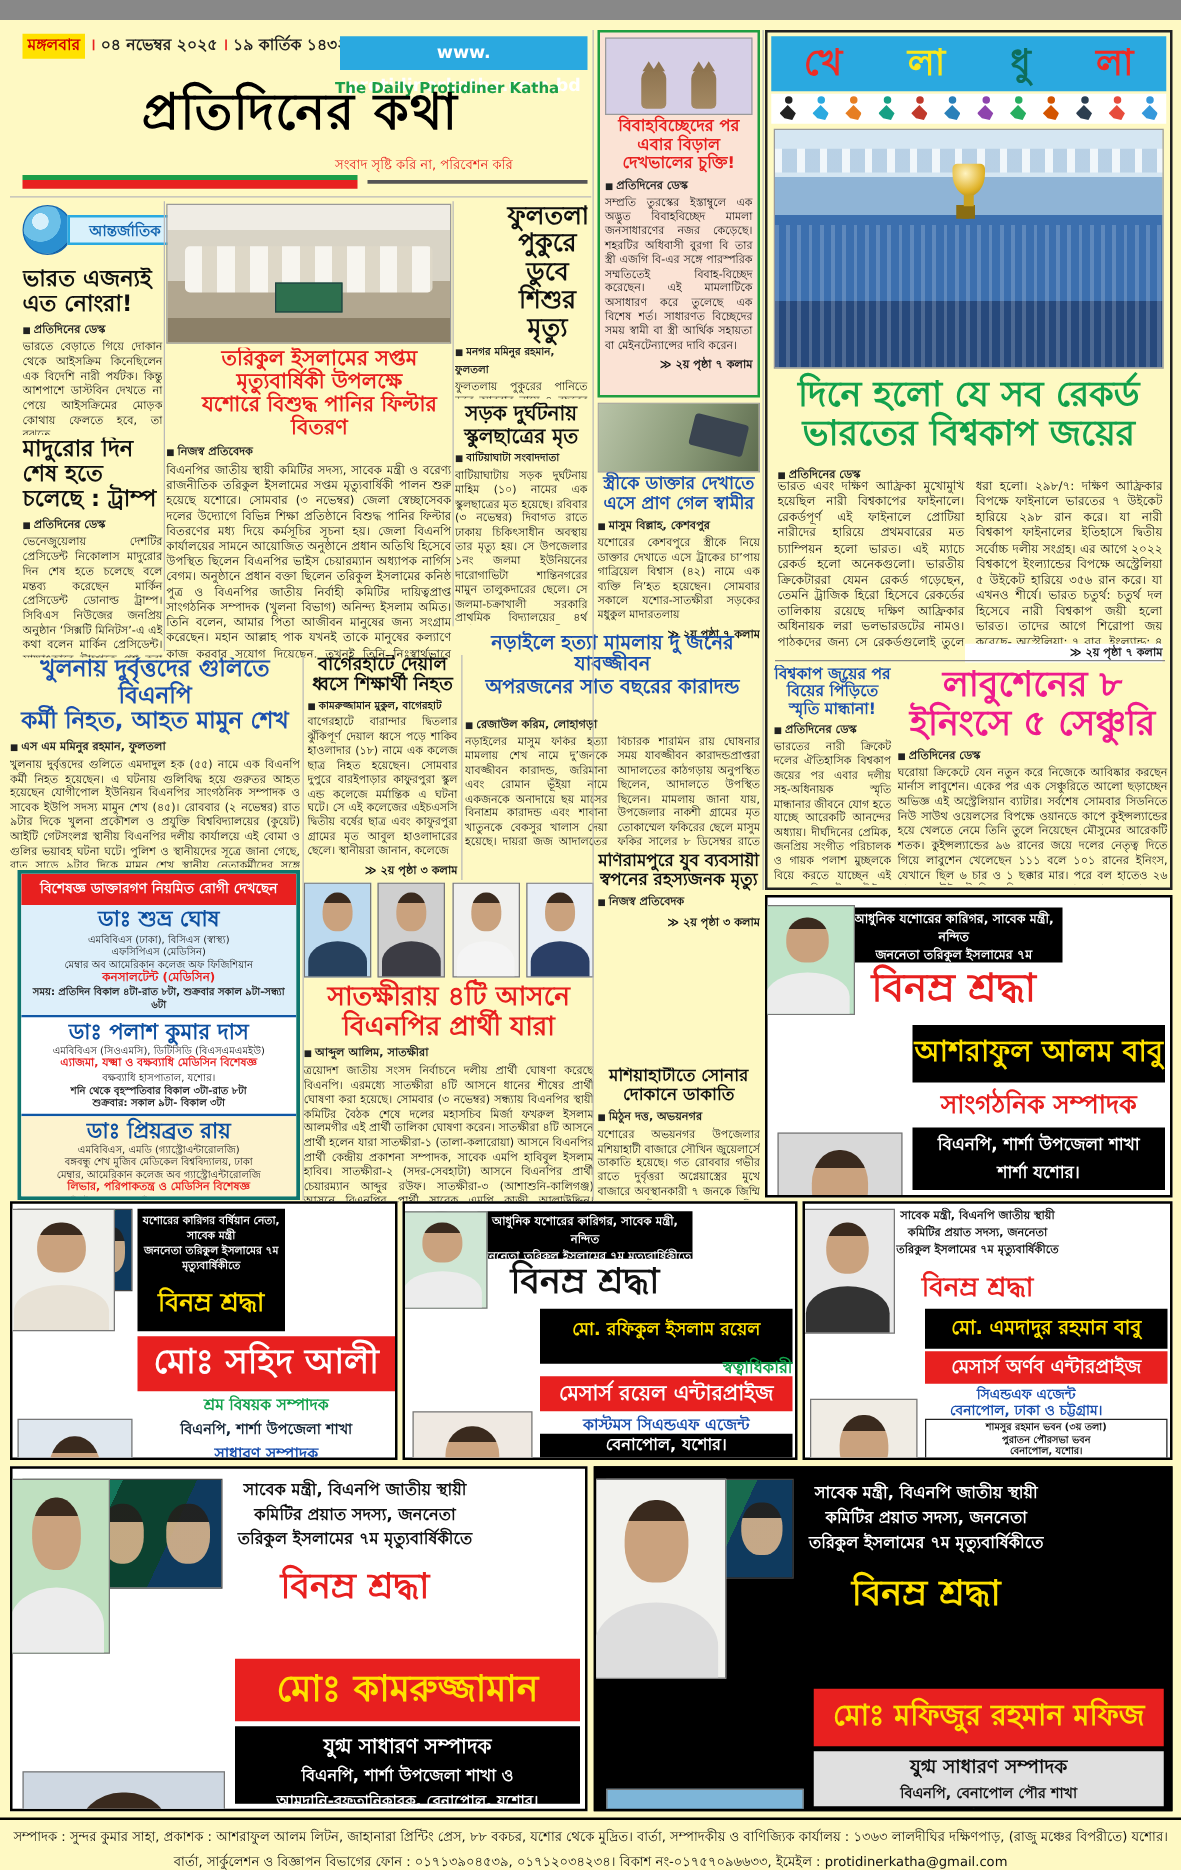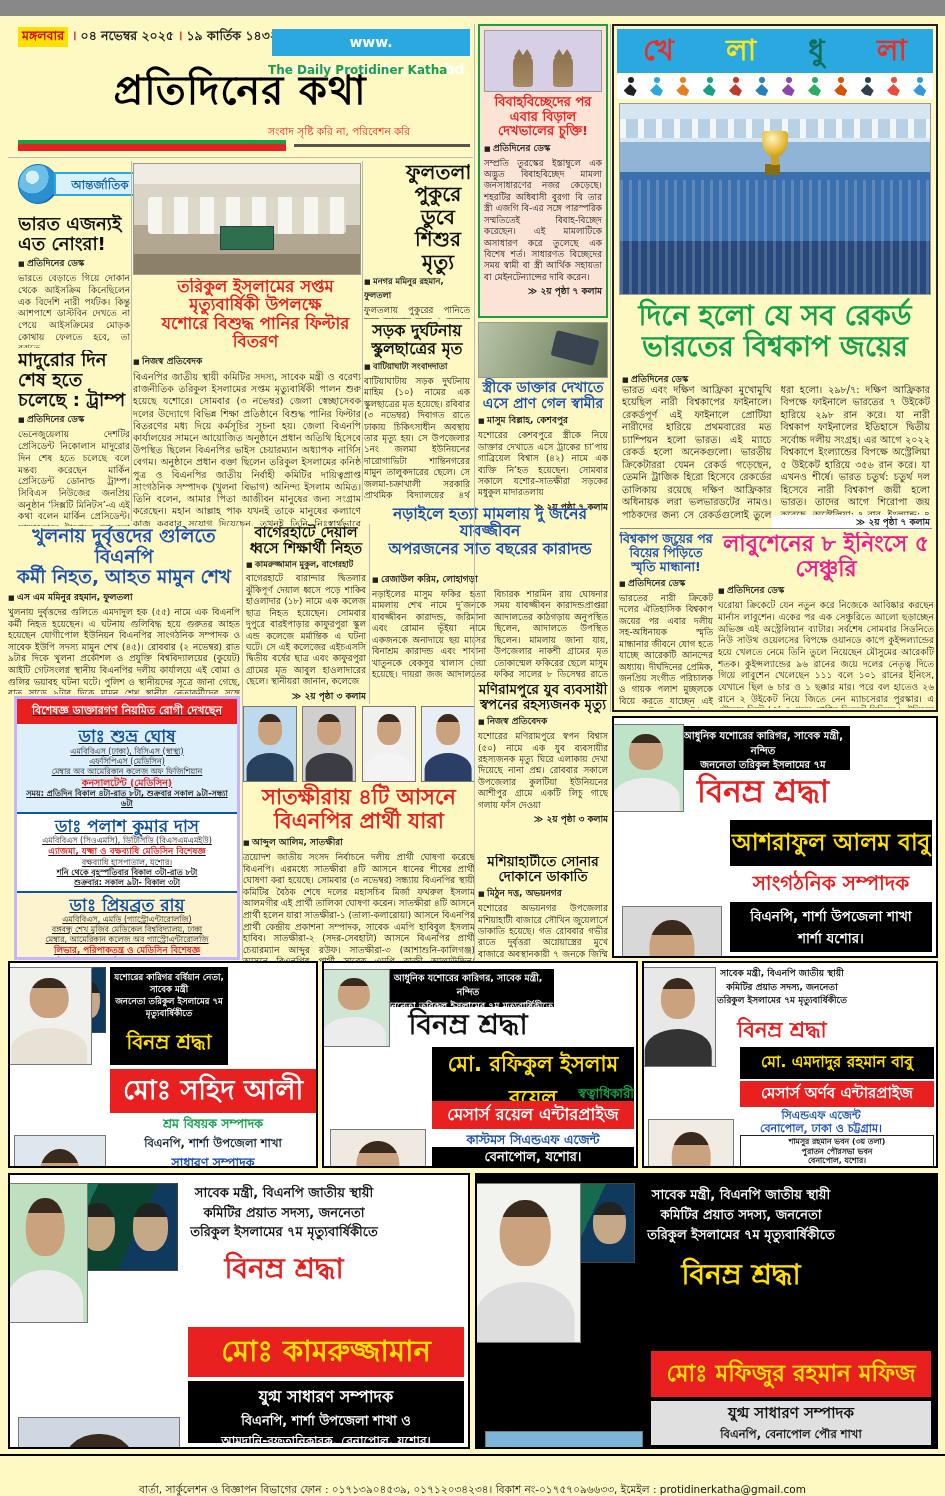--- a/index.html
+++ b/index.html
@@ -103,21 +103,21 @@
     <div class="cont abs" style="left:158px;top:488px;width:158px;background:#fff;">≫ ২য় পৃষ্ঠা ৭ কলাম</div>
     <div class="hline" style="left:6px;top:502px;width:312px;background:#888;"></div>
 
     <div class="abs" style="left:5px;top:506px;width:94px;height:176px;overflow:hidden;">
       <div class="hl c-blue" style="font-size:12.5px;">বিশ্বকাপ জয়ের পর বিয়ের পিঁড়িতে স্মৃতি মান্ধানা!</div>
       <div class="byline">প্রতিদিনের ডেস্ক</div>
       <div class="btxt" style="font-size:8.8px;">ভারতের নারী ক্রিকেট দলের ঐতিহাসিক বিশ্বকাপ জয়ের পর এবার দলীয় সহ-অধিনায়ক স্মৃতি মান্ধানার জীবনে যোগ হতে যাচ্ছে আরেকটি আনন্দের অধ্যায়। দীর্ঘদিনের প্রেমিক, জনপ্রিয় সংগীত পরিচালক ও গায়ক পলাশ মুচ্ছলকে বিয়ে করতে যাচ্ছেন এই তারকা ক্রিকেটার। টাইমস অব ইন্ডিয়ার প্রতিবেদন অনুযায়ী, স্মৃতি ও পলাশের বিয়ে অনুষ্ঠিত হবে ২০ নভেম্বর ২০২৫, মহারাষ্ট্রের সাংলিতে। স্মৃতির কাছে জায়গাটি বিশেষ আবেগের,</div>
 
     </div>
     <div class="abs" style="left:104px;top:506px;width:216px;height:176px;overflow:hidden;">
-      <div class="hl c-pink" style="font-size:22px;">লাবুশেনের ৮ ইনিংসে ৫ সেঞ্চুরি</div>
+      <div class="hl c-pink" style="font-size:28px;">লাবুশেনের ৮ ইনিংসে ৫ সেঞ্চুরি</div>
       <div class="byline">প্রতিদিনের ডেস্ক</div>
       <div class="btxt" style="font-size:9px;">ঘরোয়া ক্রিকেটে যেন নতুন করে নিজেকে আবিষ্কার করছেন মার্নাস লাবুশেন। একের পর এক সেঞ্চুরিতে আলো ছড়াচ্ছেন অভিজ্ঞ এই অস্ট্রেলিয়ান ব্যাটার। সর্বশেষ সোমবার সিডনিতে নিউ সাউথ ওয়েলসের বিপক্ষে ওয়ানডে কাপে কুইন্সল্যান্ডের হয়ে খেলতে নেমে তিনি তুলে নিয়েছেন মৌসুমের আরেকটি শতক। কুইন্সল্যান্ডের ৯৬ রানের জয়ে দলের নেতৃত্ব দিতে গিয়ে লাবুশেন খেলেছেন ১১১ বলে ১০১ রানের ইনিংস, যেখানে ছিল ৬ চার ও ১ ছক্কার মার। পরে বল হাতেও ২৬ রানে ২ উইকেট নিয়ে জিতে নেন ম্যাচসেরার পুরস্কার। এ মৌসুমে লিস্ট ‘এ’ ও প্রথম শ্রেণির ক্রিকেট মিলিয়ে ৮ ইনিংসে এটি লাবুশেনের পঞ্চম শতক। ওয়ানডে কাপে তিনটি ও শেফিল্ড শিল্ডে দুটি সেঞ্চুরি করে দারুণ ছন্দে আছেন তিনি। মৌসুমের শুরুতে ভিক্টোরিয়ার বিপক্ষে করেন ১৩০ রান, এরপর তাসমানিয়ার বিপক্ষে ১০৫। শেফিল্ড শিল্ডে তাসমানিয়ার বিপক্ষে ১৬০ ও সাউথ অস্ট্রেলিয়ার</div>
 
     </div>
   </div>
 
   <div class="abs" style="left:18px;top:148px;width:112px;height:48px;">
     <div class="globe abs" style="left:0;top:0;width:40px;height:40px;"></div>
     <div class="badgebox abs" style="left:36px;top:8px;width:92px;height:24px;font-size:12px;line-height:22px;">আন্তর্জাতিক</div>
   </div>
@@ -204,21 +204,20 @@
     </div>
   </div>
   <div class="abs" style="left:372px;top:554px;width:236px;height:110px;overflow:hidden;">
     <div class="byline">রেজাউল করিম, লোহাগড়া</div>
     <div class="btxt" style="font-size:8.8px;column-count:2;column-gap:8px;height:92px;overflow:hidden;">নড়াইলের মাসুম ফকির হত্যা মামলায় শেখ নামে দু’জনকে যাবজ্জীবন কারাদন্ড, জরিমানা এবং রোমান ভূঁইয়া নামে একজনকে অনাদায়ে ছয় মাসের বিনাশ্রম কারাদন্ড এবং শাবানা খাতুনকে বেকসুর খালাস দেয়া হয়েছে। দায়রা জজ আদালতের বিচারক শারমিন রায় ঘোষনার সময় যাবজ্জীবন কারাদন্ডপ্রাপ্তরা আদালতের কাঠগড়ায় অনুপস্থিত ছিলেন, আদালতে উপস্থিত ছিলেন। মামলায় জানা যায়, উপজেলার নাকশী গ্রামের মৃত তোকাম্মেল ফকিরের ছেলে মাসুম ফকির সালের ৮ ডিসেম্বর রাতে বাড়িতে ফিরে না আসায় খোঁজাখুঁজি করে তার সন্ধান</div>
   </div>
 
   <div class="abs" style="left:478px;top:666px;width:130px;height:170px;overflow:hidden;">
     <div class="hl c-black" style="font-size:13.5px;">মণিরামপুরে যুব ব্যবসায়ী স্বপনের রহস্যজনক মৃত্যু</div>
     <div class="byline">নিজস্ব প্রতিবেদক</div>
-    <div class="btxt" style="font-size:8.8px;">যশোরের মণিরামপুরে স্বপন বিশ্বাস (৫০) নামে এক যুব ব্যবসায়ীর রহস্যজনক মৃত্যু ঘিরে এলাকায় দেখা দিয়েছে নানা প্রশ্ন। রোববার সকালে উপজেলার কুলটিয়া ইউনিয়নের আশীপুর গ্রামে একটি লিচু গাছে গলায় ফাঁস দেওয়া</div>
     <div class="cont">≫ ২য় পৃষ্ঠা ৩ কলাম</div>
   </div>
   <div class="abs" style="left:478px;top:838px;width:130px;height:106px;overflow:hidden;">
     <div class="hl c-black" style="font-size:13.5px;">মশিয়াহাটীতে সোনার দোকানে ডাকাতি</div>
     <div class="byline">মিঠুন দত্ত, অভয়নগর</div>
     <div class="btxt" style="font-size:8.8px;">যশোরের অভয়নগর উপজেলার মশিয়াহাটী বাজারে সৌখিন জুয়েলার্সে ডাকাতি হয়েছে। গত রোববার গভীর রাতে দুর্বৃত্তরা অগ্নেয়াস্ত্রের মুখে বাজারে অবস্থানকারী ৭ জনকে জিম্মি করে নগদ টাকাসহ প্রায় ৪ লক্ষাধিক টাকার মালামাল লুটের ঘটনা ঘটেছে। অভয়নগর</div>
 
   </div>
 
   <div class="abs" style="left:243px;top:690px;width:232px;height:256px;overflow:hidden;">
@@ -229,21 +228,21 @@
       <div class="portrait" style="width:54px;height:76px;--bg:#e8eef5;--cloth:#2b3f66;"></div>
     </div>
     <div class="hl c-red" style="font-size:21px;margin-top:4px;">
       <div>সাতক্ষীরায় ৪টি আসনে</div>
       <div>বিএনপির প্রার্থী যারা</div>
     </div>
     <div class="byline">আব্দুল আলিম, সাতক্ষীরা</div>
     <div class="btxt" style="font-size:8.9px;">ত্রয়োদশ জাতীয় সংসদ নির্বাচনে দলীয় প্রার্থী ঘোষণা করেছে বিএনপি। এরমধ্যে সাতক্ষীরা ৪টি আসনে ধানের শীষের প্রার্থী ঘোষণা করা হয়েছে। সোমবার (৩ নভেম্বর) সন্ধ্যায় বিএনপির স্থায়ী কমিটির বৈঠক শেষে দলের মহাসচিব মির্জা ফখরুল ইসলাম আলমগীর এই প্রার্থী তালিকা ঘোষণা করেন। সাতক্ষীরা ৪টি আসনে প্রার্থী হলেন যারা সাতক্ষীরা-১ (তালা-কলারোয়া) আসনে বিএনপির প্রার্থী কেন্দ্রীয় প্রকাশনা সম্পাদক, সাবেক এমপি হাবিবুল ইসলাম হাবিব। সাতক্ষীরা-২ (সদর-সেবহাটা) আসনে বিএনপির প্রার্থী চেয়ারম্যান আব্দুর রউফ। সাতক্ষীরা-৩ (আশাশুনি-কালিগঞ্জ) আসনে বিএনপির প্রার্থী সাবেক এমপি কাজী আলাউদ্দিন। সাতক্ষীরা-৪ (শ্যামনগর) আসনে জেলা বিএনপির যুগ্ম আহ্বায়ক মনিরুজ্জামান মনির।</div>
   </div>
 
-  <div class="abs" style="left:14px;top:680px;width:226px;height:264px;border:3px solid #c4b5fd;background:#fff;overflow:hidden;text-decoration:underline;">
+  <div class="abs" style="left:14px;top:680px;width:226px;height:264px;border:3px solid #0f766e;background:#fff;overflow:hidden;">
     <div style="background:#e8201f;color:#fff;font-weight:bold;font-size:11px;text-align:center;padding:3px 0;">বিশেষজ্ঞ ডাক্তারগণ নিয়মিত রোগী দেখছেন</div>
     <div class="doc-sec" style="background:#ddeffa;">
       <div class="doc-name">ডাঃ শুভ্র ঘোষ</div>
       <div class="doc-line">এমবিবিএস (ঢাকা), বিসিএস (স্বাস্থ্য)</div>
       <div class="doc-line">এফসিপিএস (মেডিসিন)</div>
       <div class="doc-line">মেম্বার অব আমেরিকান কলেজ অফ ফিজিশিয়ান</div>
       <div class="doc-hl">কনসালটেন্ট (মেডিসিন)</div>
       <div class="doc-line" style="font-weight:bold;">সময়: প্রতিদিন বিকাল ৪টা-রাত ৮টা, শুক্রবার সকাল ৯টা-সন্ধ্যা ৬টা</div>
     </div>
     <div class="doc-sec" style="background:#fff;">
@@ -317,21 +316,21 @@
         <i></i>
         <i></i>
       </div>
     <div class="bb abs" style="left:58px;top:6px;width:172px;height:38px;font-size:9.3px;font-weight:bold;line-height:1.5;padding-top:2px;">
       <div>আধুনিক যশোরের কারিগর, সাবেক মন্ত্রী, নন্দিত</div>
       <div>জননেতা তরিকুল ইসলামের ৭ম মৃত্যুবার্ষিকীতে</div>
     </div>
     <div class="portrait abs" style="right:6px;top:6px;width:72px;height:78px;--bg:#cfe6d4;--cloth:#ececec;"></div>
     <div class="hl abs" style="left:58px;top:46px;width:172px;font-size:28px;color:#111;">বিনম্র শ্রদ্ধা</div>
     <div class="portrait abs" style="left:6px;top:88px;width:96px;height:114px;--bg:#efe9e2;--cloth:#c0392b;"></div>
-    <div class="bb abs" style="left:108px;top:84px;width:202px;height:54px;line-height:34px;font-size:21px;font-weight:bold;">
+    <div class="bb abs" style="left:108px;top:84px;width:202px;height:44px;line-height:34px;font-size:14px;font-weight:bold;">
       <span class="yt">মো. রফিকুল ইসলাম রয়েল</span>
     </div>
     <div class="abs" style="left:108px;top:121px;width:202px;text-align:right;color:#12a14b;font-weight:bold;font-size:13px;">স্বত্বাধিকারী</div>
     <div class="rb abs" style="left:108px;top:138px;width:202px;height:28px;line-height:27px;font-size:16.5px;font-weight:bold;color:#fff;">মেসার্স রয়েল এন্টারপ্রাইজ</div>
     <div class="abs" style="left:108px;top:168px;width:202px;text-align:center;color:#1b4fae;font-weight:bold;font-size:12.5px;">কাস্টমস সিএন্ডএফ এজেন্ট</div>
     <div class="bb abs" style="left:108px;top:184px;width:202px;height:20px;line-height:19px;font-size:13px;font-weight:bold;">বেনাপোল, যশোর।</div>
   </div>
 
   <div class="ad" style="left:642px;top:945px;width:296px;height:207px;">
     <div class="montage" style="position:absolute;left:6px;top:6px;width:54px;height:40px;border-radius:50%;background:linear-gradient(120deg,#7a1010 0 45%,#0c5a32 45%);">
@@ -404,20 +403,21 @@
       <span class="yt">মোঃ মফিজুর রহমান মফিজ</span>
     </div>
     <div class="abs" style="left:174px;top:226px;width:280px;height:44px;background:#e0e0e0;color:#111;text-align:center;">
       <div style="font-size:15px;font-weight:bold;">যুগ্ম সাধারণ সম্পাদক</div>
       <div style="font-size:11.5px;font-weight:bold;">বিএনপি, বেনাপোল পৌর শাখা</div>
       <div style="font-size:11px;font-weight:bold;">শার্শা, যশোর।</div>
     </div>
   </div>
 
   <div class="abs" style="left:0;top:1438px;width:945px;height:2px;background:#000;"></div>
+  <div class="abs" style="left:10px;top:1446px;width:925px;text-align:center;font-size:10.5px;color:#111;">সম্পাদক : সুন্দর কুমার সাহা, প্রকাশক : আশরাফুল আলম লিটন, জাহানারা প্রিন্টিং প্রেস, ৮৮ বকচর, যশোর থেকে মুদ্রিত। বার্তা, সম্পাদকীয় ও বাণিজ্যিক কার্যালয় : ১৩৬৩ লালদীঘির দক্ষিণপাড়, (রাজু মঞ্চের বিপরীতে) যশোর।</div>
   <div class="abs" style="left:10px;top:1466px;width:925px;text-align:center;font-size:10.5px;color:#111;">বার্তা, সার্কুলেশন ও বিজ্ঞাপন বিভাগের ফোন : ০১৭১৩৯০৪৫৩৯, ০১৭১২০৩৪২৩৪। বিকাশ নং-০১৭৫৭০৯৬৬৩৩, ইমেইল : protidinerkatha@gmail.com</div>
 
   <div class="vline" style="left:131px;top:145px;height:360px;"></div>
   <div class="vline" style="left:362px;top:145px;height:340px;"></div>
   <div class="vline" style="left:474px;top:8px;height:936px;"></div>
   <div class="vline" style="left:610px;top:8px;height:688px;"></div>
   <div class="vline" style="left:242px;top:508px;height:436px;"></div>
   <div class="vline" style="left:369px;top:508px;height:180px;"></div>
 
 </div>

